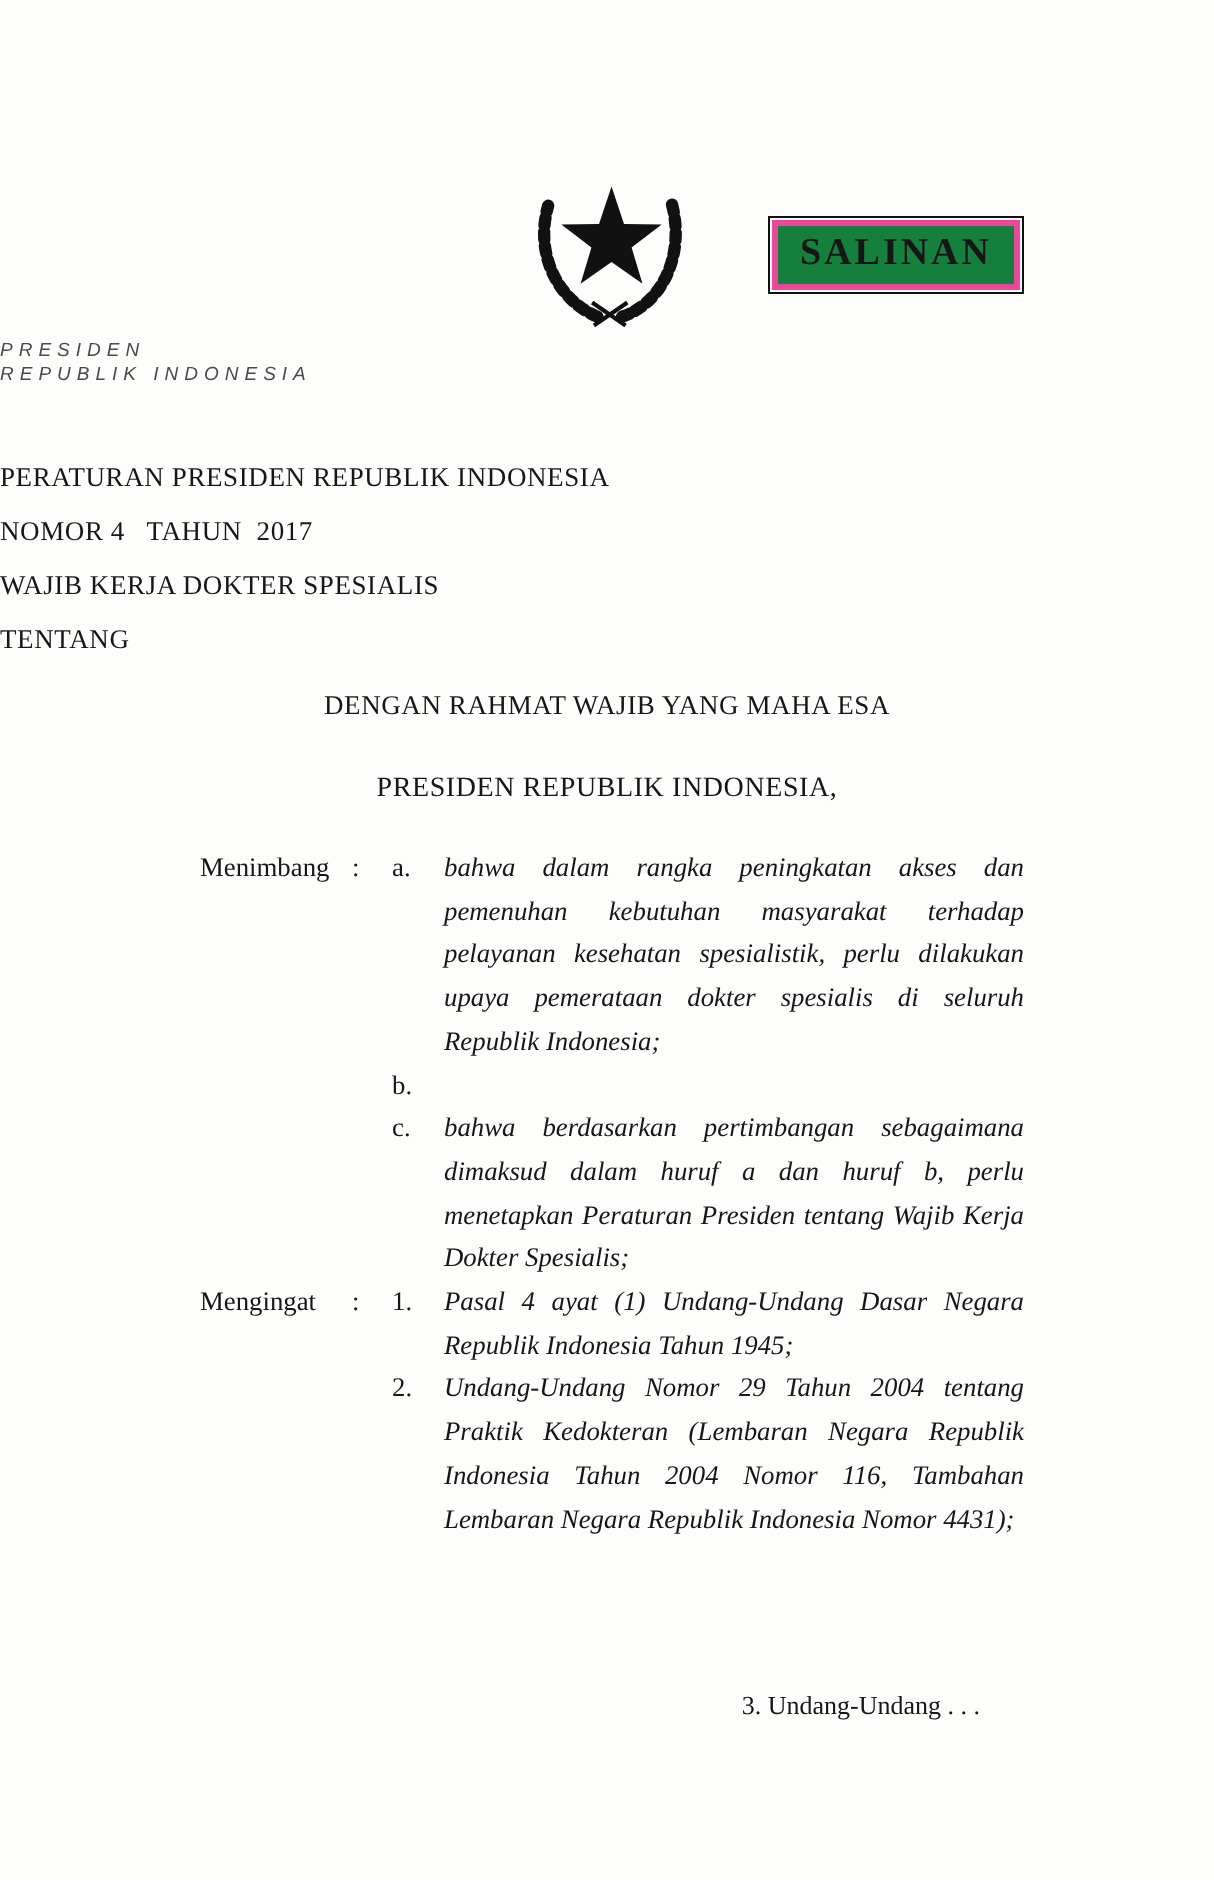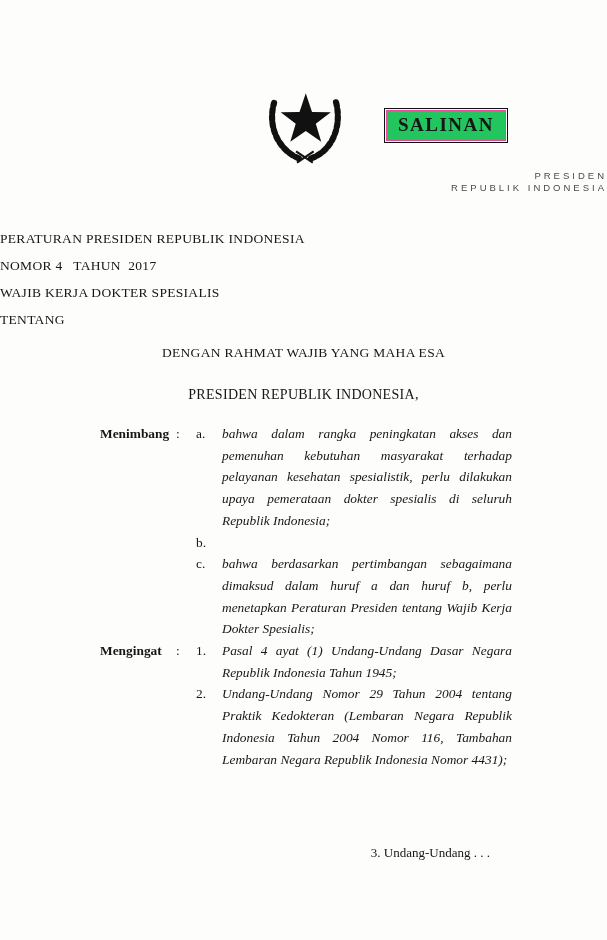--- a/index.html
+++ b/index.html
@@ -17,21 +17,22 @@
     font-family: "Liberation Serif", "DejaVu Serif", serif;
     overflow: hidden;
   }
 
   
   .emblem-wrap {
     position: absolute;
     top: 80px;
     left: 0;
     width: 100%;
-    text-align: right;
+    text-align: left;
+    font-style: italic;
   }
   .emblem-svg {
     display: block;
     margin: 0 auto;
     width: 88px;
     height: 88px;
   }
   .org-lines {
     margin-top: 2px;
     font-family: "Liberation Sans", "DejaVu Sans", sans-serif;
@@ -39,29 +40,29 @@
     line-height: 12px;
     letter-spacing: 3px;
     color: #4a4a4a;
     font-weight: 400;
   }
   .stamp {
     position: absolute;
     top: 110px;
     left: 386px;
     width: 118px;
-    border: 1px solid #ec4899;
+    border: 3px solid #ec4899;
     outline: 1px solid #101010;
     outline-offset: 1px;
     padding: 3px 0 4px 0;
     text-align: center;
     font-weight: bold;
     font-size: 19px;
     letter-spacing: 1.5px;
-    background: #22c55e;
+    background: #15803d;
   }
 
   
   .title-block {
     position: absolute;
     top: 231px;
     left: 0;
     width: 100%;
     font-size: 13.5px;
     letter-spacing: 0.3px;
@@ -96,21 +97,21 @@
     left: 100px;
     right: 95px;
     font-size: 13.4px;
     line-height: 21.7px;
   }
   .clause-grid {
     display: grid;
     grid-template-columns: 76px 20px 26px 1fr;
     align-items: start;
   }
-  .clause-label { grid-column: 1; font-weight: bold; }
+  .clause-label { grid-column: 1; }
   .clause-colon { grid-column: 2; }
   .item-marker  { grid-column: 3; }
   .item-text    {
     grid-column: 4;
     text-align: justify;
     text-justify: inter-word;
     font-style: italic;
   }
 
   

